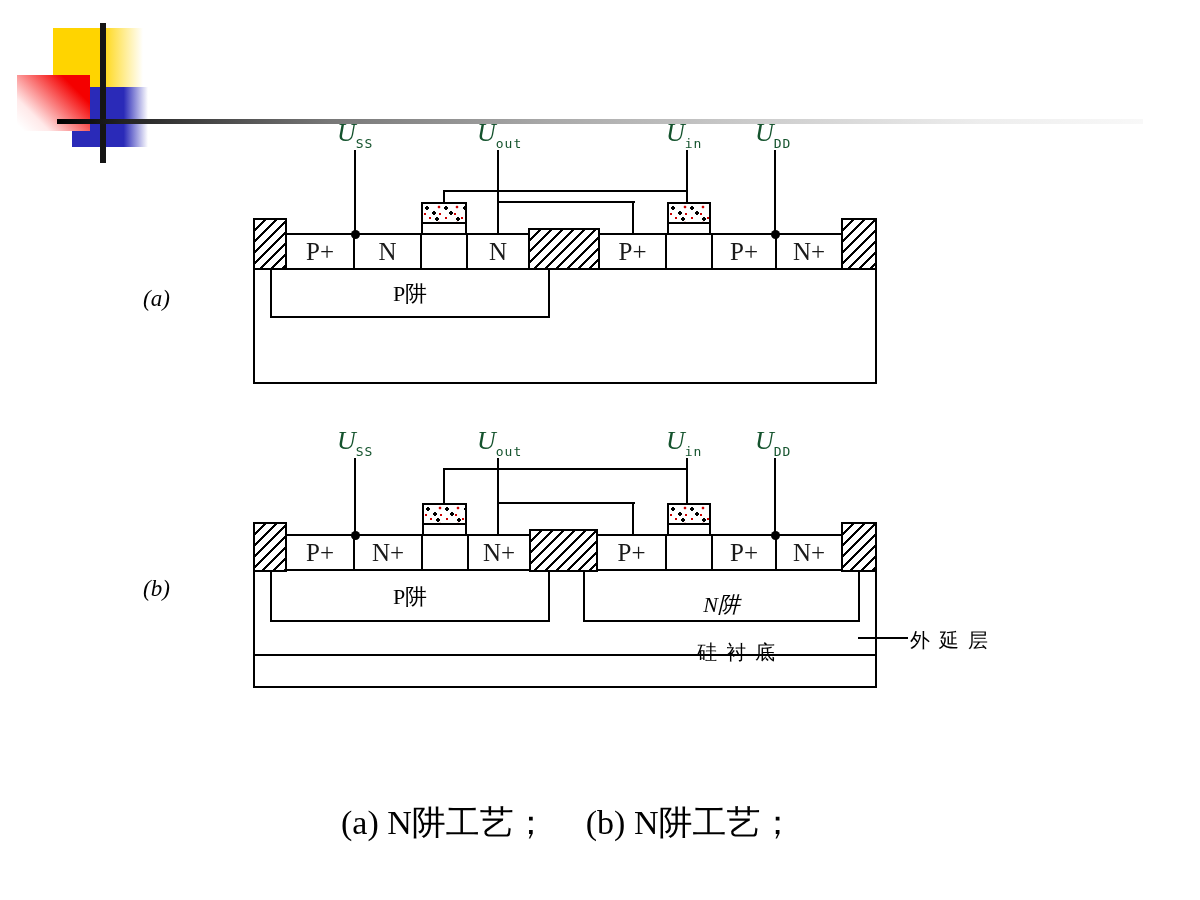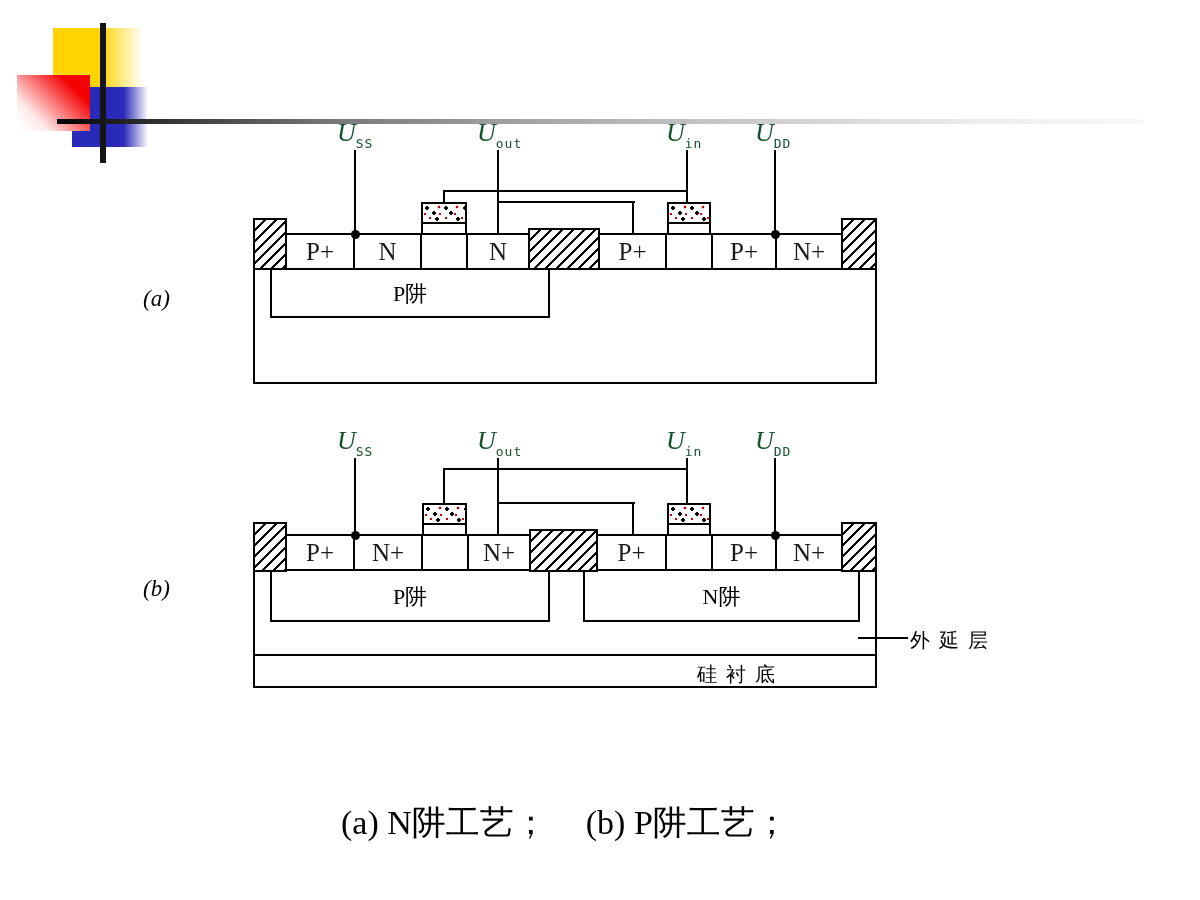--- a/index.html
+++ b/index.html
@@ -113,27 +113,27 @@
   <div class="ln" style="left:497px;top:458px;width:2px;height:78px;"></div>
   <div class="ln" style="left:497px;top:502px;width:138px;height:2px;"></div>
   <div class="ln" style="left:632px;top:502px;width:2px;height:34px;"></div>
   <div class="ln" style="left:686px;top:458px;width:2px;height:48px;"></div>
   <div class="ln" style="left:443px;top:468px;width:245px;height:2px;"></div>
   <div class="ln" style="left:443px;top:468px;width:2px;height:37px;"></div>
   <div class="ln" style="left:774px;top:458px;width:2px;height:78px;"></div>
 
   <div class="box" style="left:253px;top:569px;width:624px;height:87px;"></div>
   <div class="box" style="left:253px;top:654px;width:624px;height:34px;"></div>
-  <div class="abs cjk-spaced" style="left:697px;top:661px;">硅衬底</div>
+  <div class="abs cjk-spaced" style="left:697px;top:639px;">硅衬底</div>
 
   <div class="box" style="left:270px;top:569px;width:280px;height:53px;">
     <div class="welllabel" style="left:0;top:8px;width:100%;height:36px;">P阱</div>
   </div>
   <div class="box" style="left:583px;top:569px;width:277px;height:53px;">
-    <div class="welllabel" style="left:0;top:8px;width:100%;height:36px;">N阱</div>
+    <div class="welllabel" style="left:0;top:16px;width:100%;height:36px;font-style:italic;">N阱</div>
   </div>
 
   <div class="ln" style="left:858px;top:637px;width:50px;height:2px;"></div>
   <div class="abs cjk-spaced" style="left:910px;top:627px;">外延层</div>
 
   <div class="box hatch" style="left:253px;top:522px;width:34px;height:50px;"></div>
   <div class="box cell" style="left:285px;top:534px;width:70px;height:37px;">P+</div>
   <div class="box cell" style="left:353px;top:534px;width:70px;height:37px;">N+</div>
   <div class="ln" style="left:421px;top:534px;width:48px;height:2px;"></div>
   <div class="box cell" style="left:467px;top:534px;width:64px;height:37px;">N+</div>
@@ -150,16 +150,16 @@
   </div>
   <div class="gate" style="left:667px;top:503px;width:44px;height:33px;">
     <div class="speck"></div>
     <div class="oxide"></div>
   </div>
 
   <div class="dot" style="left:351px;top:531px;"></div>
   <div class="dot" style="left:771px;top:531px;"></div>
 
   <div class="capline">
-    <span>(a) N阱工艺；</span><span class="gap"></span><span>(b) P阱工艺；</span>
+    <span>(a) N阱工艺；</span><span class="gap"></span><span>(b) N阱工艺；</span>
   </div>
 
 </div>
 
 </body></html>

